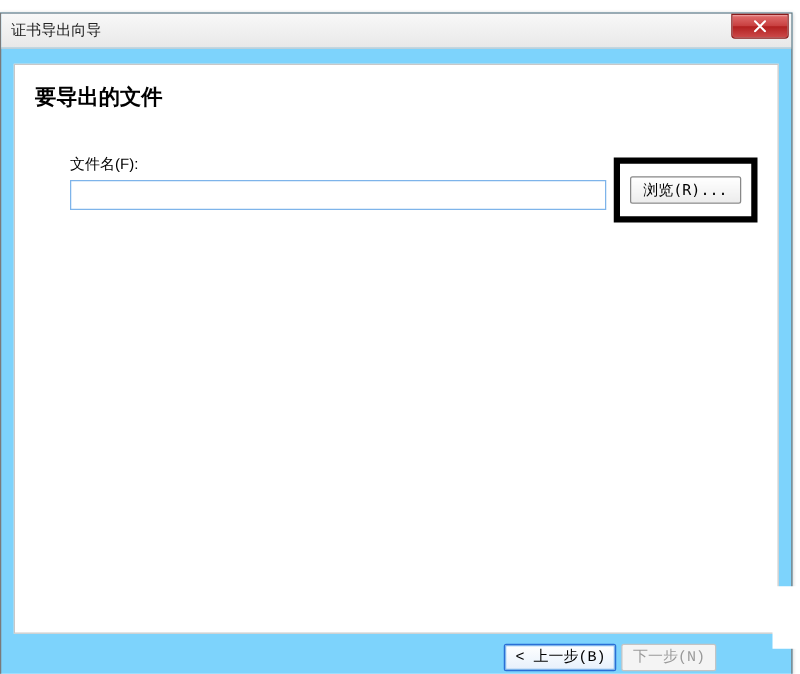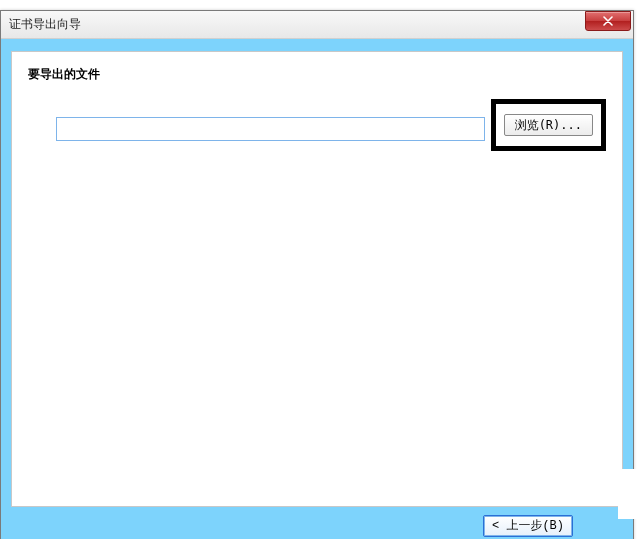--- a/index.html
+++ b/index.html
@@ -58,21 +58,21 @@
       display: flex;
       flex-direction: column;
     }
     .panel {
       flex: 1;
       background: #ffffff;
       border: 1px solid #c8c8c8;
       padding: 14px 16px;
     }
     .section-title {
-      font-size: 12px;
+      font-size: 17px;
       font-weight: bold;
       color: #000;
       margin-bottom: 4px;
     }
     .section-subtitle {
       font-size: 12px;
       color: #000;
       margin-left: 16px;
     }
     .field-block {
@@ -171,31 +171,33 @@
         <path d="M1 1 L9 9 M9 1 L1 9" stroke="#fff" stroke-width="1.6" stroke-linecap="round"></path>
       </svg>
     </div>
   </div>
 
   <div class="content-outer">
     <div class="panel">
       <div class="section-title">要导出的文件</div>
 
       <div class="field-block">
+        <div class="field-label">文件名(F):</div>
         <div class="field-row">
           <div class="text-input-wrap">
             <input type="text" class="text-input" value="" style="">
           </div>
           <div class="browse-group">
             <button class="browse-btn">浏览(R)...</button>
           </div>
         </div>
       </div>
     </div>
 
     <div class="button-row">
       <button class="wiz-btn focused">&lt; 上一步(B)</button>
+      <button class="wiz-btn disabled">下一步(N)</button>
       <button class="wiz-btn faded">取消</button>
     </div>
   </div>
 </div>
 
 <div class="tear"></div>
 
 </body></html>

